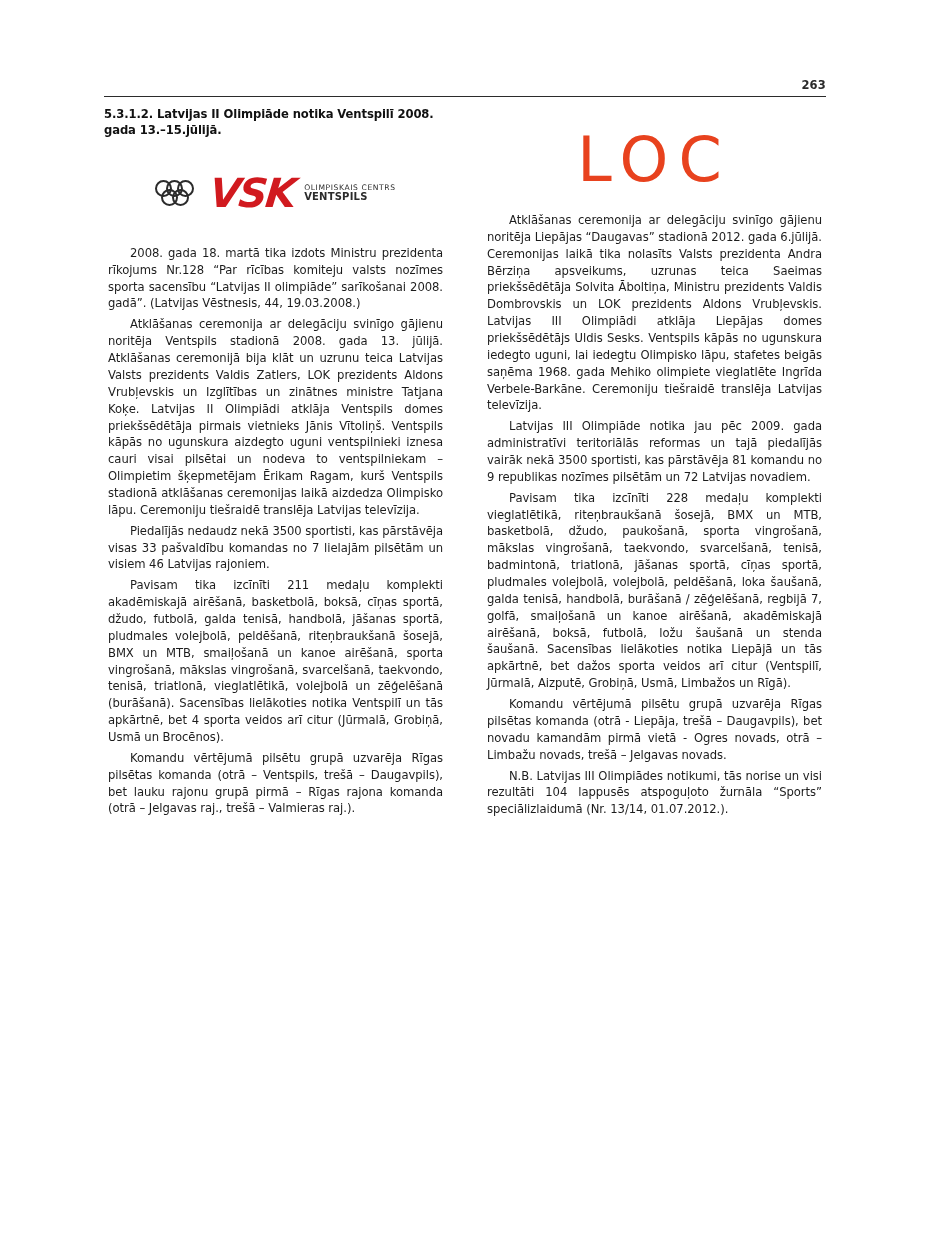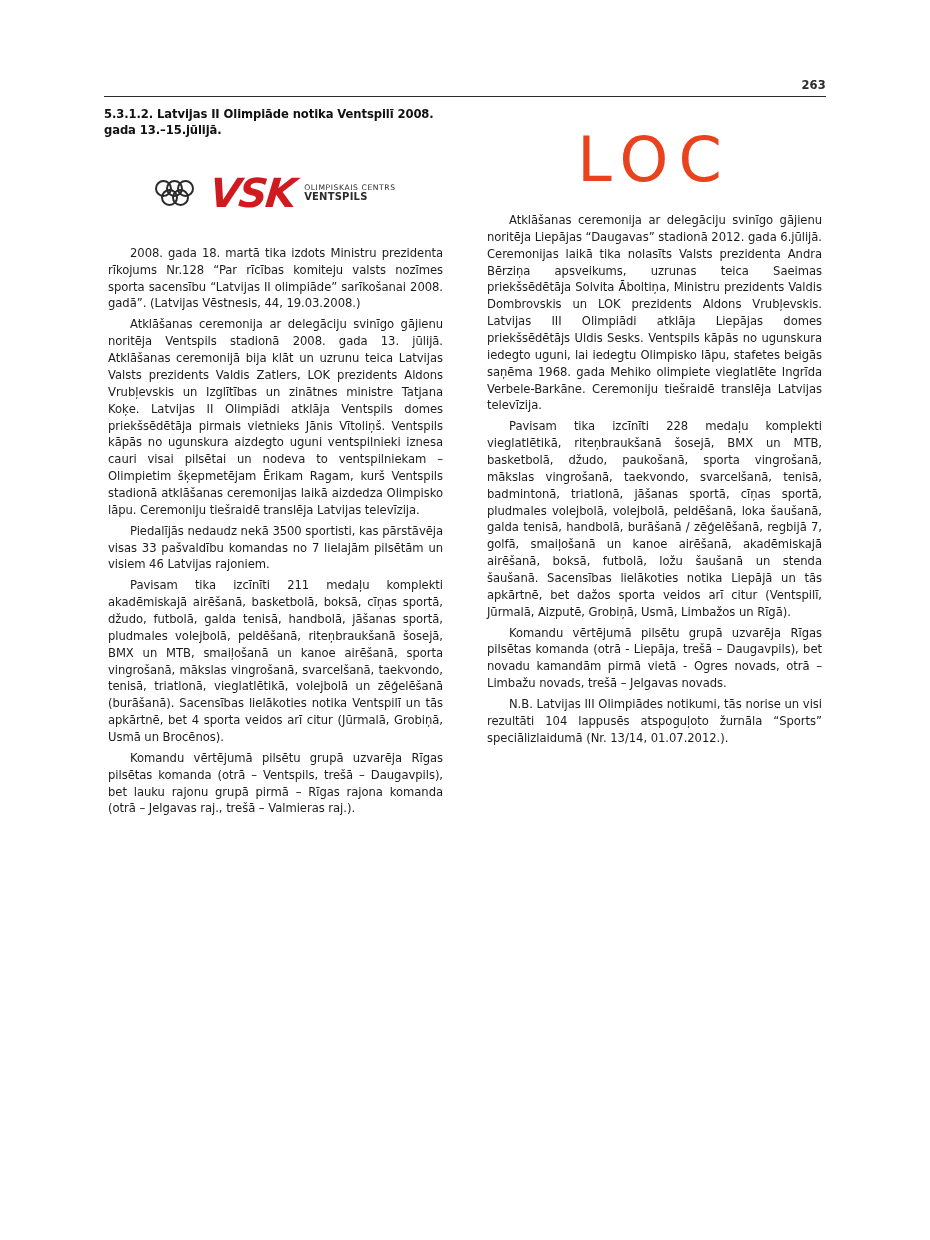--- a/index.html
+++ b/index.html
@@ -177,19 +177,20 @@
       <p class="body indent">Komandu vērtējumā pilsētu grupā uzvarēja Rīgas pilsētas komanda (otrā – Ventspils, trešā – Daugavpils), bet lauku rajonu grupā pirmā – Rīgas rajona komanda (otrā – Jelgavas raj., trešā – Valmieras raj.).</p>
     </div>
 
     <div class="col">
 
       <div class="logo-box">
         <div class="loclogo">LOC</div>
       </div>
 
       <p class="body indent">Atklāšanas ceremonija ar delegāciju svinīgo gājienu noritēja Liepājas “Daugavas” stadionā 2012. gada 6.jūlijā. Ceremonijas laikā tika nolasīts Valsts prezidenta Andra Bērziņa apsveikums, uzrunas teica Saeimas priekšsēdētāja Solvita Āboltiņa, Ministru prezidents Valdis Dombrovskis un LOK prezidents Aldons Vrubļevskis. Latvijas III Olimpiādi atklāja Liepājas domes priekšsēdētājs Uldis Sesks. Ventspils kāpās no ugunskura iedegto uguni, lai iedegtu Olimpisko lāpu, stafetes beigās saņēma 1968. gada Mehiko olimpiete vieglatlēte Ingrīda Verbele-Barkāne. Ceremoniju tiešraidē translēja Latvijas televīzija.</p>
+      <p class="body indent">Latvijas III Olimpiāde notika jau pēc 2009. gada administratīvi teritoriālās reformas un tajā piedalījās vairāk nekā 3500 sportisti, kas pārstāvēja 81 komandu no 9 republikas nozīmes pilsētām un 72 Latvijas novadiem.</p>
       <p class="body indent">Pavisam tika izcīnīti 228 medaļu komplekti vieglatlētikā, riteņbraukšanā šosejā, BMX un MTB, basketbolā, džudo, paukošanā, sporta vingrošanā, mākslas vingrošanā, taekvondo, svarcelšanā, tenisā, badmintonā, triatlonā, jāšanas sportā, cīņas sportā, pludmales volejbolā, volejbolā, peldēšanā, loka šaušanā, galda tenisā, handbolā, burāšanā / zēģelēšanā, regbijā 7, golfā, smaiļošanā un kanoe airēšanā, akadēmiskajā airēšanā, boksā, futbolā, ložu šaušanā un stenda šaušanā. Sacensības lielākoties notika Liepājā un tās apkārtnē, bet dažos sporta veidos arī citur (Ventspilī, Jūrmalā, Aizputē, Grobiņā, Usmā, Limbažos un Rīgā).</p>
       <p class="body indent">Komandu vērtējumā pilsētu grupā uzvarēja Rīgas pilsētas komanda (otrā - Liepāja, trešā – Daugavpils), bet novadu kamandām pirmā vietā - Ogres novads, otrā – Limbažu novads, trešā – Jelgavas novads.</p>
       <p class="body indent">N.B. Latvijas III Olimpiādes notikumi, tās norise un visi rezultāti 104 lappusēs atspoguļoto žurnāla “Sports” speciālizlaidumā (Nr. 13/14, 01.07.2012.).</p>
     </div>
 
   </div>
 </div>
 
 </body></html>

